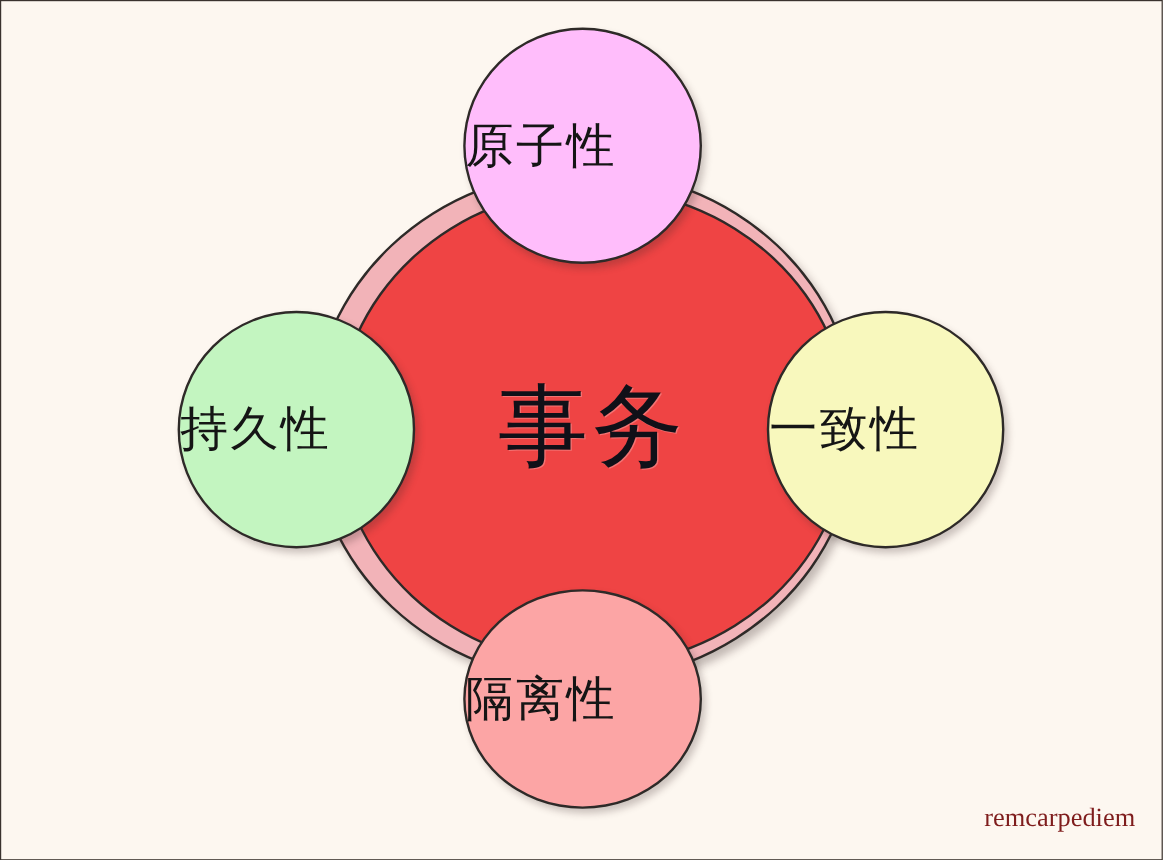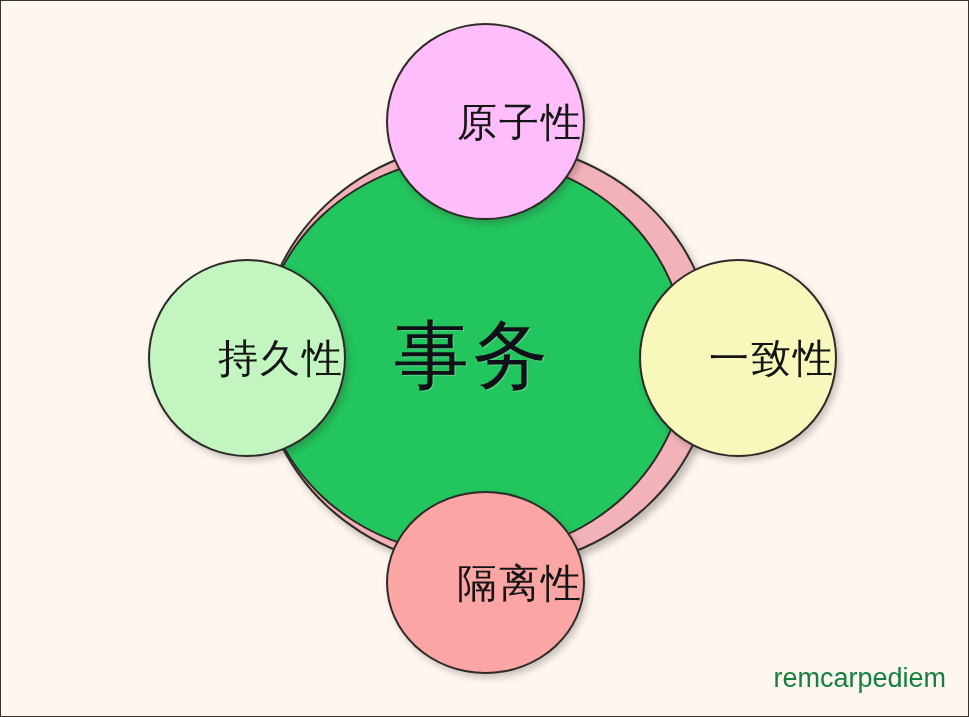--- a/index.html
+++ b/index.html
@@ -35,26 +35,26 @@
     border-radius: 50%;
     background: #f2b3b8;
     border: 2px solid #2e2a28;
     box-sizing: border-box;
     box-shadow: 4px 5px 7px rgba(60,40,40,0.30);
   }
 
   
   .core {
     position: absolute;
-    left: 258px;
+    left: 279px;
     top: 155px;
     width: 428px;
     height: 400px;
     border-radius: 50%;
-    background: #22c55e;
+    background: #ef4444;
     border: 2px solid #2e2a28;
     box-sizing: border-box;
   }
 
   .core-label {
     position: absolute;
     left: 0;
     top: 0;
     width: 100%;
     height: 100%;
@@ -70,21 +70,21 @@
   }
 
   
   .bubble {
     position: absolute;
     border-radius: 50%;
     border: 2px solid #2e2a28;
     box-sizing: border-box;
     display: flex;
     align-items: center;
-    justify-content: flex-end;
+    justify-content: flex-start;
     box-shadow: 3px 4px 6px rgba(60,40,40,0.25);
   }
   .bubble .blabel {
     font-size: 40px;
     color: #151515;
     letter-spacing: 2px;
     user-select: none;
     line-height: 1;
   }
 
@@ -114,24 +114,25 @@
     top: 490px;
     width: 199px;
     height: 183px;
     background: #fca5a5;
   }
 
   .watermark {
     position: absolute;
     right: 22px;
     bottom: 22px;
-    font-size: 27px;
-    color: #15803d;
+    font-size: 22px;
+    color: #7f1d1d;
     letter-spacing: 0px;
     user-select: none;
+    font-family: Liberation Serif, serif;
   }
 </style>
 </head>
 <body>
 
 <div id="canvas">
 
   <div class="ring"></div>
 
   <div class="core">

